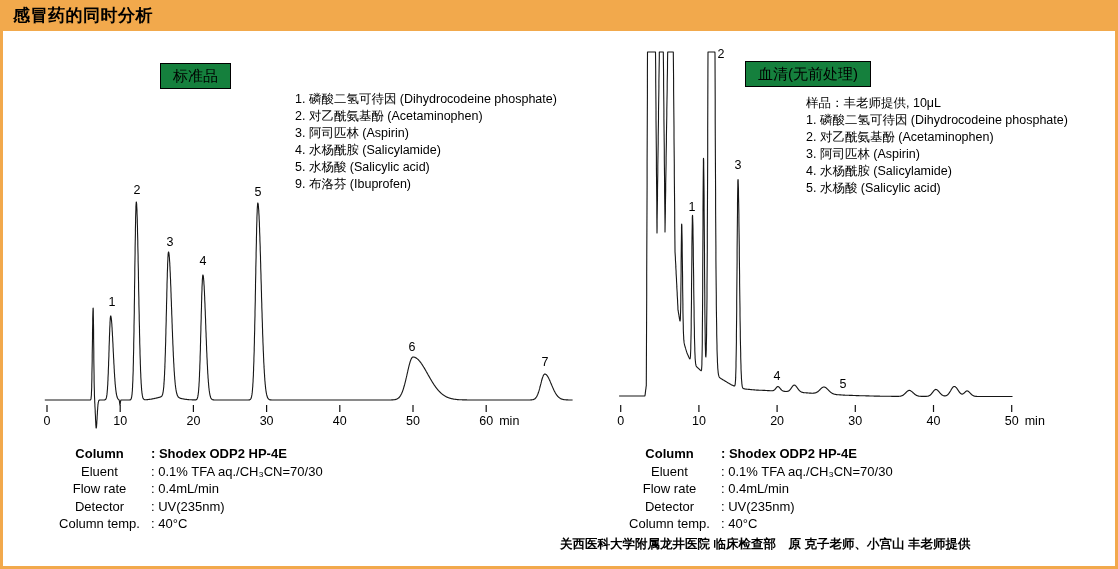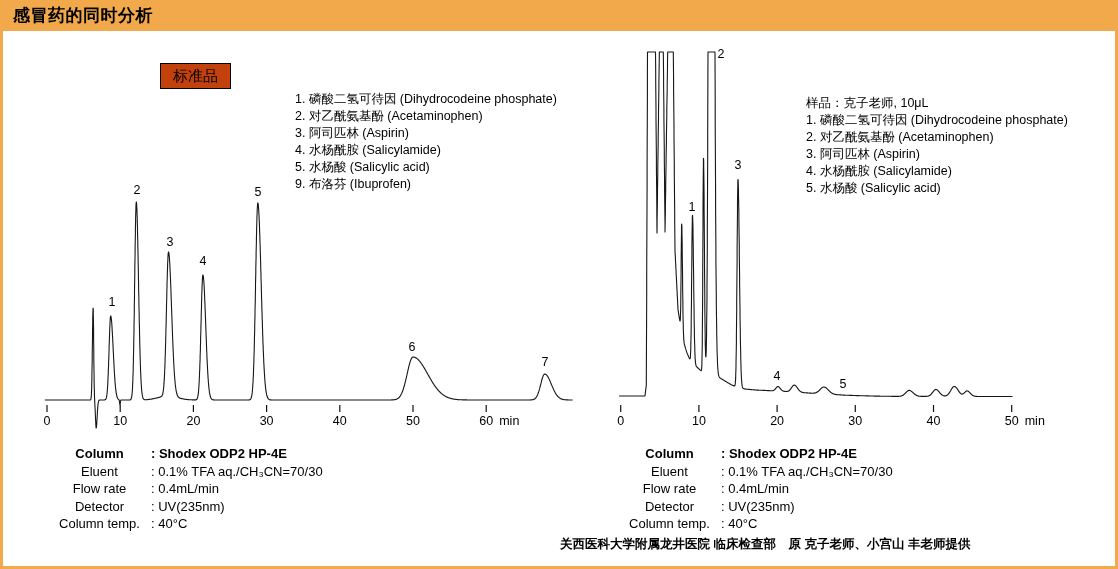--- a/index.html
+++ b/index.html
@@ -9,21 +9,21 @@
     font-family:"Liberation Sans","DejaVu Sans",sans-serif;color:#000;overflow:hidden;
   }
   .title-bar{
     position:absolute;top:0;left:0;width:1118px;height:31px;
     background:var(--accent,#F2A94C);display:flex;align-items:center;
     box-sizing:border-box;padding-left:13px;
   }
   .title-bar .t{font-size:17px;font-weight:bold;letter-spacing:0.5px;}
   .chart-svg{position:absolute;left:0;top:0;}
   .panel-label{
-    position:absolute;border:1.5px solid #000;background:#c2410c;
+    position:absolute;border:1.5px solid #000;background:#15803d;
     padding:3px 12px;font-size:15px;line-height:18px;white-space:nowrap;
   }
   .sample-list{position:absolute;font-size:12.5px;line-height:17px;white-space:nowrap;}
   .conditions{position:absolute;font-size:13px;line-height:17.5px;white-space:nowrap;}
   .cond-label{display:inline-block;width:103px;text-align:center;}
   .cond-row.bold{font-weight:bold;}
   .credit{
     position:absolute;left:560px;top:536px;width:545px;text-align:left;
     font-size:12.5px;font-weight:bold;white-space:nowrap;
   }
@@ -79,31 +79,32 @@
         <text x="1024.7" y="425" text-anchor="start" font-size="12.5" fill="#000">min</text>
         <text x="692" y="211" text-anchor="middle" font-size="12.5" fill="#000">1</text>
         <text x="721" y="58" text-anchor="middle" font-size="12.5" fill="#000">2</text>
         <text x="738" y="169" text-anchor="middle" font-size="12.5" fill="#000">3</text>
         <text x="777" y="380" text-anchor="middle" font-size="12.5" fill="#000">4</text>
         <text x="843" y="388" text-anchor="middle" font-size="12.5" fill="#000">5</text>
       </g>
     </svg>
 
   <div class="panel-label" style="left:160px;top:63px">标准品</div>
+  <div class="panel-label" style="left:745px;top:61px">血清(无前处理)</div>
 
   <div class="sample-list" style="left:295px;top:91px">
       <div>1. 磷酸二氢可待因 (Dihydrocodeine phosphate)</div>
       <div>2. 对乙酰氨基酚 (Acetaminophen)</div>
       <div>3. 阿司匹林 (Aspirin)</div>
       <div>4. 水杨酰胺 (Salicylamide)</div>
       <div>5. 水杨酸 (Salicylic acid)</div>
       <div>9. 布洛芬 (Ibuprofen)</div>
     </div>
   <div class="sample-list" style="left:806px;top:95px">
-      <div>样品：克子老师, 10μL</div>
+      <div>样品：丰老师提供, 10μL</div>
       <div>1. 磷酸二氢可待因 (Dihydrocodeine phosphate)</div>
       <div>2. 对乙酰氨基酚 (Acetaminophen)</div>
       <div>3. 阿司匹林 (Aspirin)</div>
       <div>4. 水杨酰胺 (Salicylamide)</div>
       <div>5. 水杨酸 (Salicylic acid)</div>
     </div>
 
   <div class="conditions" style="left:48px;top:445px">
       <div class="cond-row bold"><span class="cond-label">Column</span><span>: Shodex ODP2 HP-4E</span></div>
       <div class="cond-row"><span class="cond-label">Eluent</span><span>: 0.1% TFA aq./CH₃CN=70/30</span></div>

